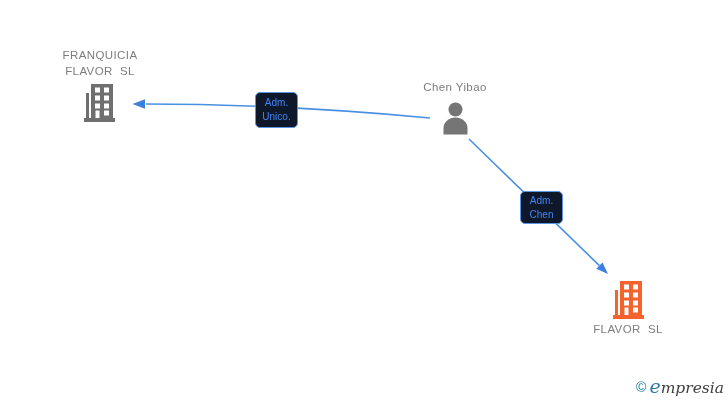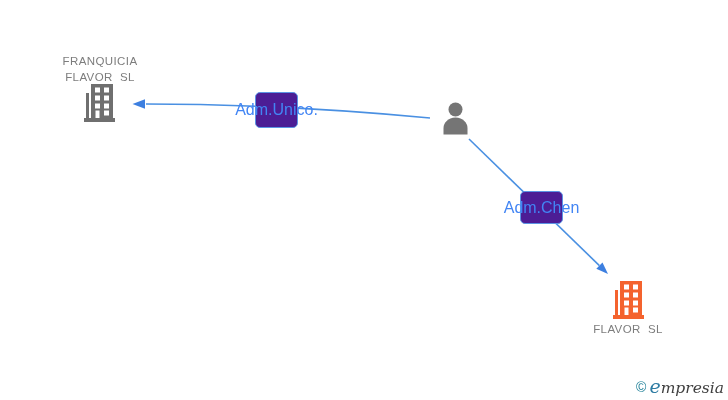--- a/index.html
+++ b/index.html
@@ -35,38 +35,38 @@
   .node-label .line {
     white-space: pre; 
   }
   .node-icon {
     position: absolute;
     z-index: 3;
     cursor: pointer;
   }
   .edge-label {
     position: absolute;
-    background: #4c1d95;
+    background: #0f172a;
     border: 1.5px solid #5b94e4;
     border-radius: 5px;
     color: #4285f4;
-    font-size: 16px;
+    font-size: 10px;
     line-height: 14px;
     display: flex;
-    flex-direction: row;
+    flex-direction: column;
     align-items: center;
     justify-content: center;
     z-index: 2;
     box-sizing: border-box;
     cursor: pointer;
   }
   .edge-label-solid { left: 255px; top: 92px;  width: 43px; height: 36px; }
   .edge-label-unico { left: 520px; top: 191px; width: 43px; height: 33px; }
 
-  .label-franquicia    { left: 30px;  top: 53px;  }
+  .label-franquicia    { left: 30px;  top: 47px;  }
   .label-chen          { left: 385px; top: 79px;  }
   .label-mediterranean { left: 558px; top: 321px; }
 
   .icon-franquicia    { left: 84px;  top: 84px;  }
   .icon-chen          { left: 442px; top: 102px; }
   .icon-mediterranean { left: 613px; top: 281px; }
 
   .footer-logo {
     position: absolute;
     right: 4px;
@@ -126,20 +126,23 @@
         <rect x="11" y="11.5" width="5" height="5"></rect>
         <rect x="20" y="11.5" width="5" height="5"></rect>
         <rect x="11" y="19.5" width="5" height="5"></rect>
         <rect x="20" y="19.5" width="5" height="5"></rect>
         <rect x="11.5" y="26.5" width="4" height="7.5"></rect>
         <rect x="20" y="26.5" width="5" height="5"></rect>
       </g>
     </svg>
   </div>
 
+  <div class="node-label label-chen">
+    <div class="line">Chen Yibao</div>
+  </div>
   <div class="node-icon icon-chen">
     <svg width="27" height="33" viewBox="0 0 27 33">
       <g fill="#757575">
         <circle cx="13.5" cy="7.5" r="7"></circle>
         <path d="M13.5 15.5 C6 15.5 1.5 21 1.5 26 L1.5 32.5 L25.5 32.5 L25.5 26 C25.5 21 21 15.5 13.5 15.5 Z"></path>
       </g>
     </svg>
   </div>
 
   <div class="node-icon icon-mediterranean">

